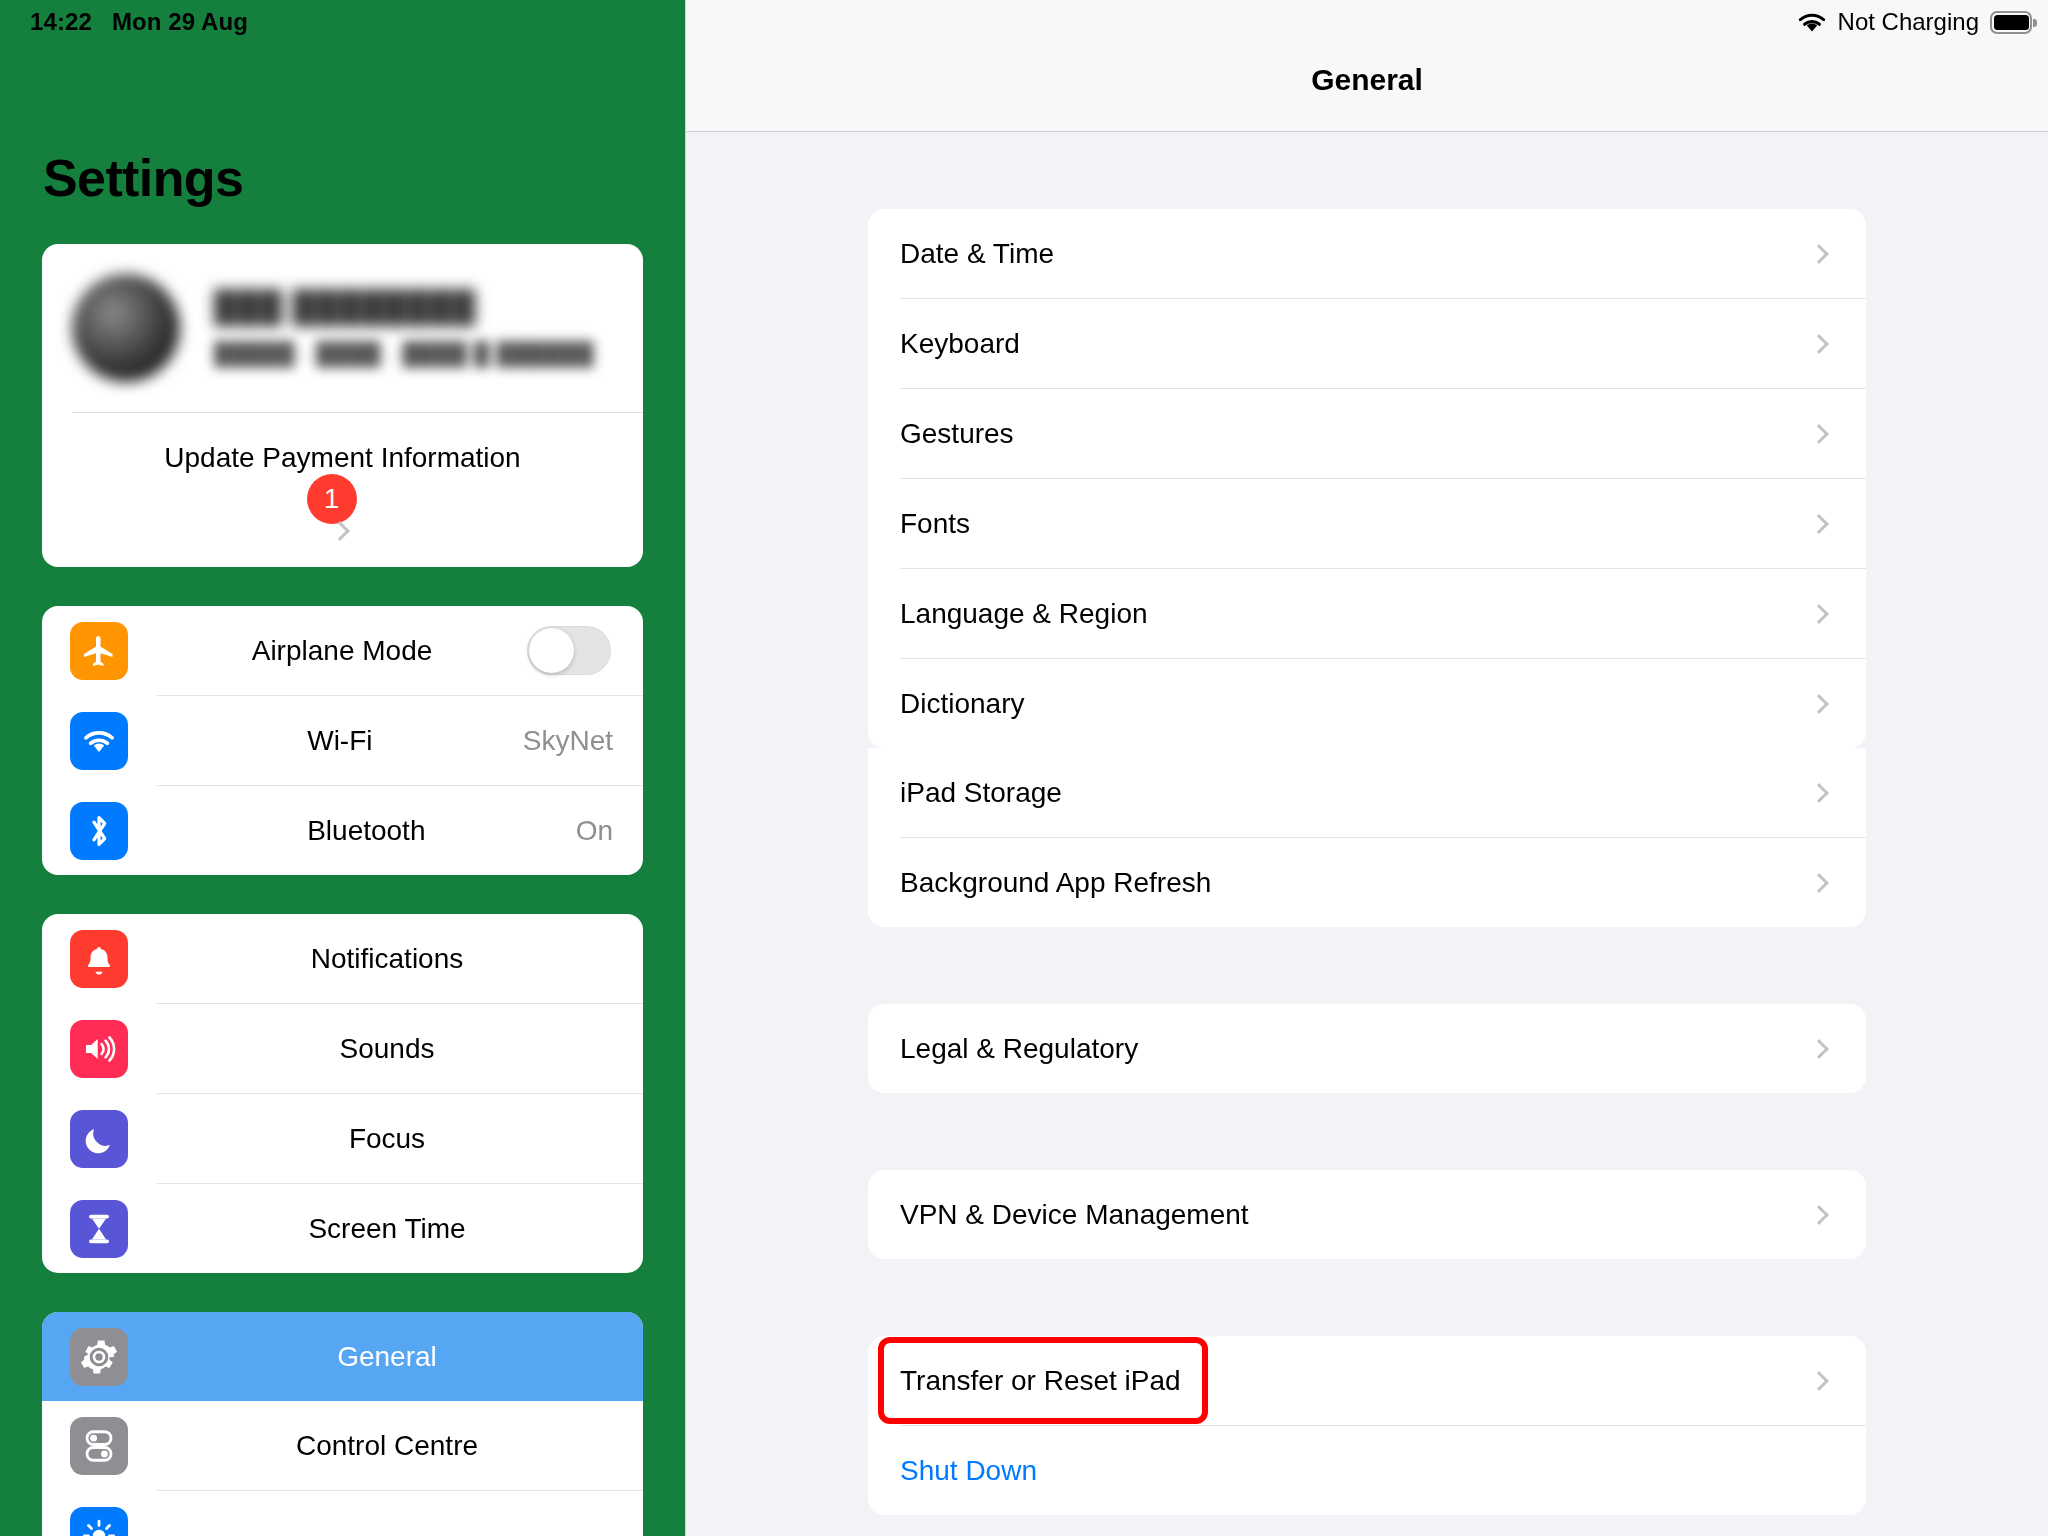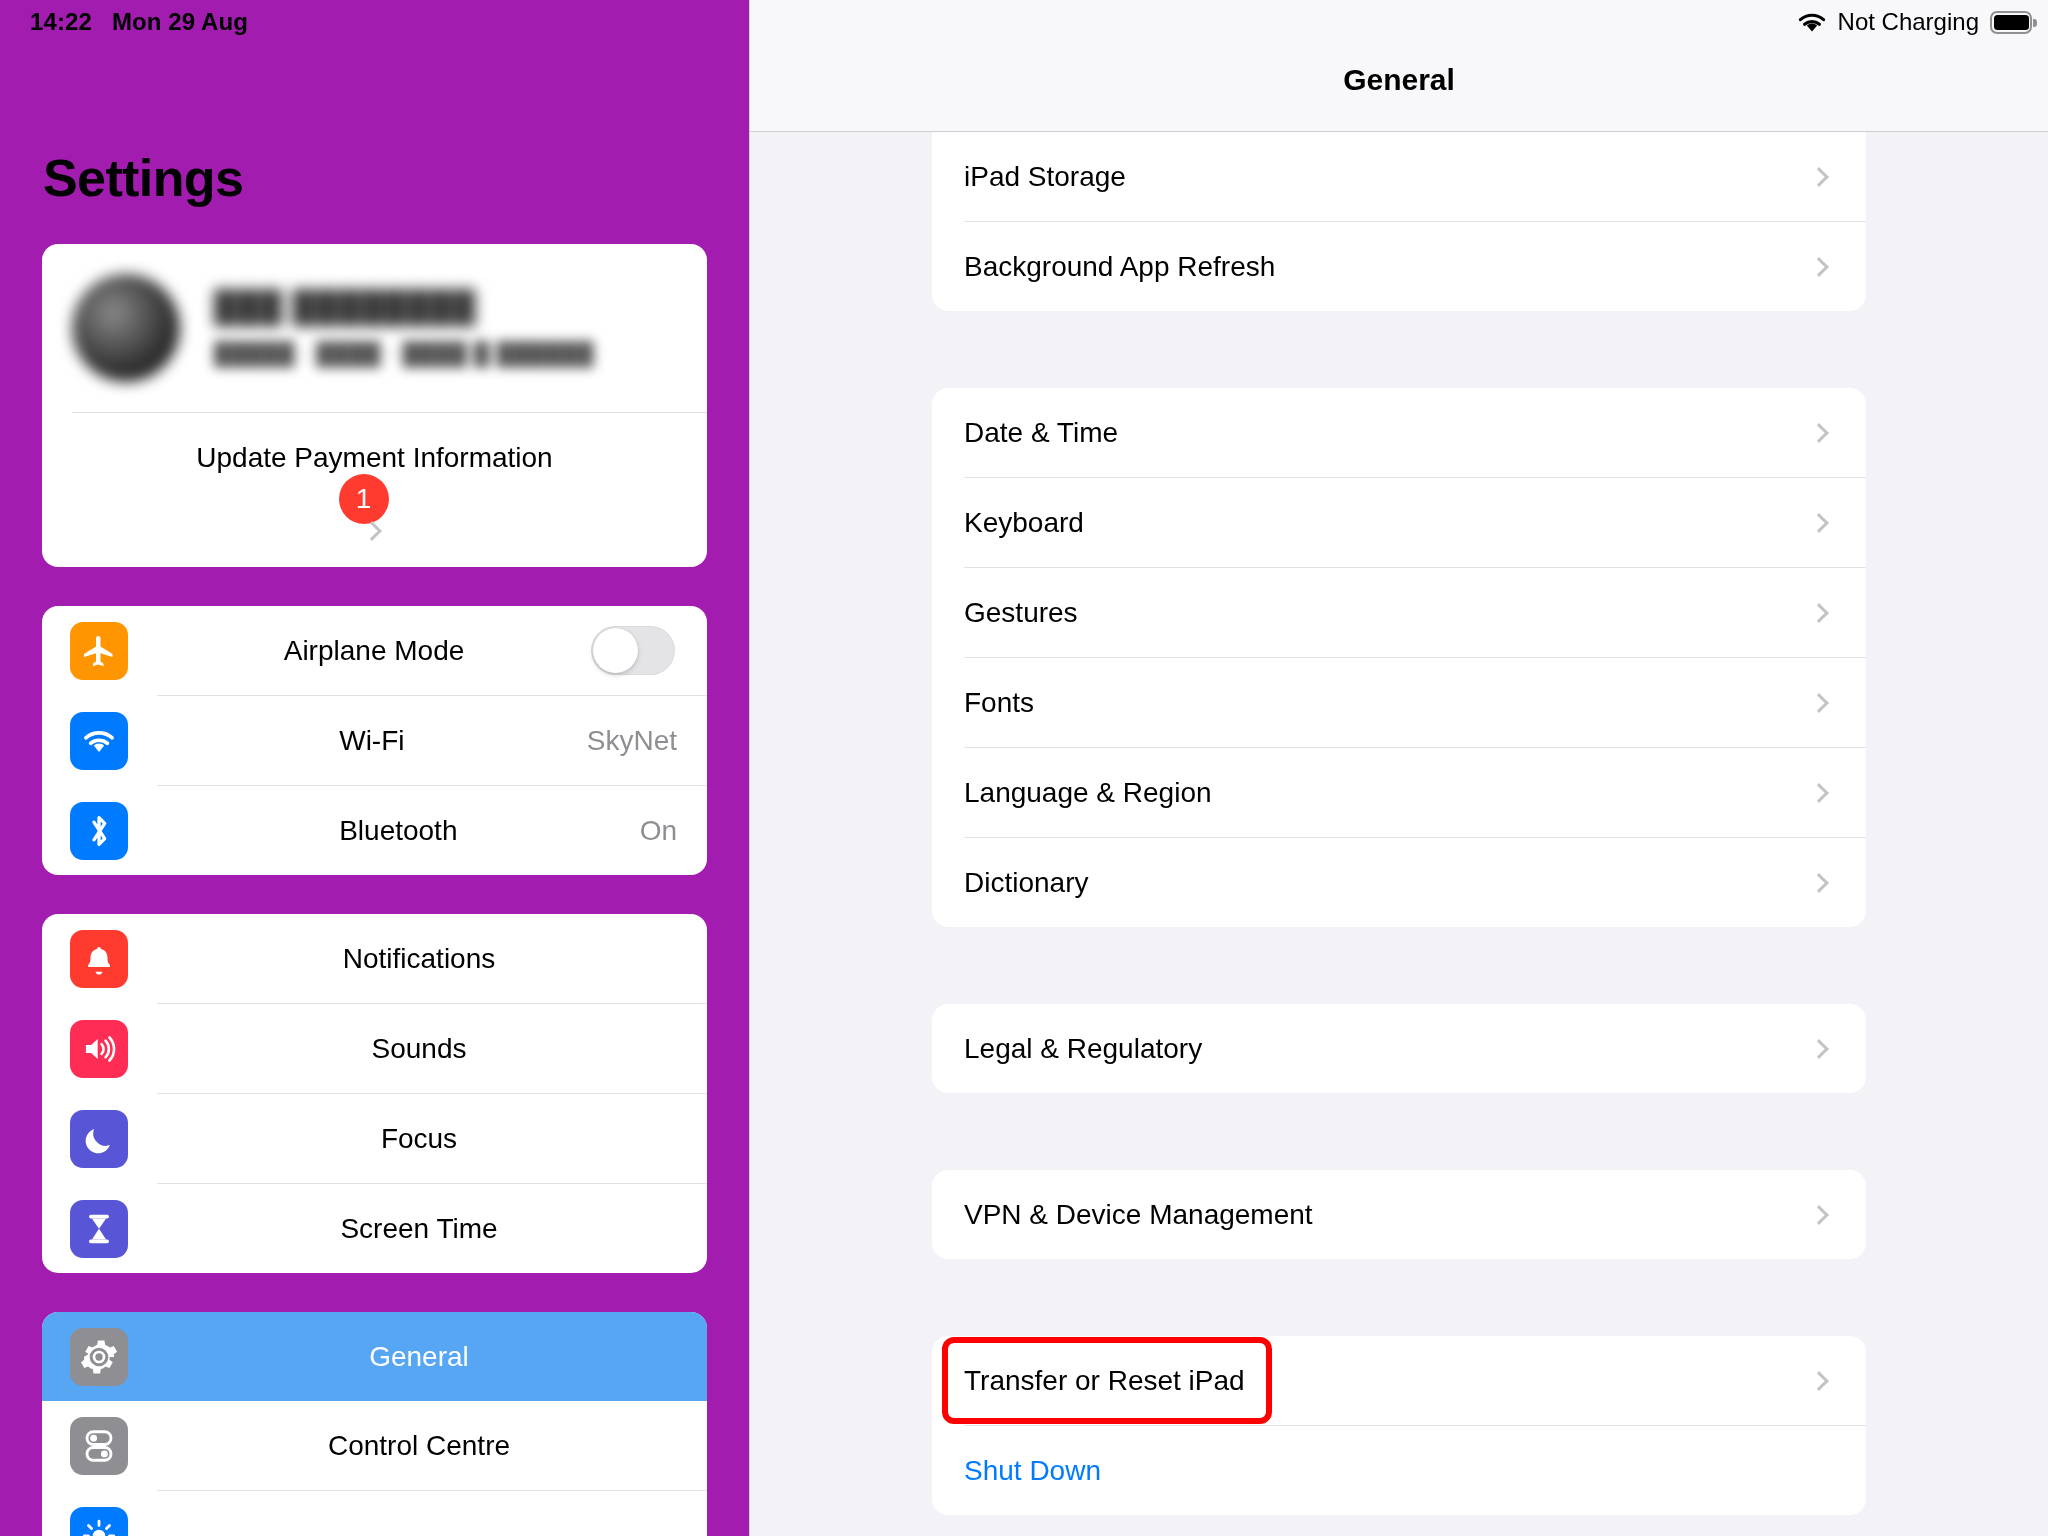--- a/index.html
+++ b/index.html
@@ -37,21 +37,21 @@
     background:#000; border-radius:3.5px;
   }
   .batt-cap {
     position:absolute; right:-1px; top:8px; width:4px; height:8px;
     background:#000; opacity:.42;
     border-radius:0 3px 3px 0;
   }
 
   
   #sidebar {
-    width:750px; height:1536px; background:#a21caf;
+    width:686px; height:1536px; background:#15803d;
     padding-top:44px; position:relative; overflow:hidden;
     border-right:1px solid #d2d2d7;
   }
   #sidebar-scroll { padding:0 42px; }
 
   #settings-title {
     font-size:52px; font-weight:bold; color:#000;
     letter-spacing:-.6px; margin:104px 0 0 0; padding-left:1px;
   }
 
@@ -330,60 +330,60 @@
     </div>
   </div>
 
   <div id="detail">
     <div id="navbar">
       <span id="navbar-title">General</span>
     </div>
 
     <div id="detail-scroll">
 
+      <div class="d-group" style="margin-top:77px;">
+        <div class="d-row">
+          <span class="d-label">Date &amp; Time</span>
+          <span class="chev"></span>
+        </div>
+        <div class="d-sep"></div>
+        <div class="d-row">
+          <span class="d-label">Keyboard</span>
+          <span class="chev"></span>
+        </div>
+        <div class="d-sep"></div>
+        <div class="d-row">
+          <span class="d-label">Gestures</span>
+          <span class="chev"></span>
+        </div>
+        <div class="d-sep"></div>
+        <div class="d-row">
+          <span class="d-label">Fonts</span>
+          <span class="chev"></span>
+        </div>
+        <div class="d-sep"></div>
+        <div class="d-row">
+          <span class="d-label">Language &amp; Region</span>
+          <span class="chev"></span>
+        </div>
+        <div class="d-sep"></div>
+        <div class="d-row">
+          <span class="d-label">Dictionary</span>
+          <span class="chev"></span>
+        </div>
+      </div>
+
       <div class="d-group cut-top" style="margin-top:0;">
         <div class="d-row">
           <span class="d-label">iPad Storage</span>
           <span class="chev"></span>
         </div>
         <div class="d-sep"></div>
         <div class="d-row">
           <span class="d-label">Background App Refresh</span>
-          <span class="chev"></span>
-        </div>
-      </div>
-
-      <div class="d-group" style="margin-top:77px;">
-        <div class="d-row">
-          <span class="d-label">Date &amp; Time</span>
-          <span class="chev"></span>
-        </div>
-        <div class="d-sep"></div>
-        <div class="d-row">
-          <span class="d-label">Keyboard</span>
-          <span class="chev"></span>
-        </div>
-        <div class="d-sep"></div>
-        <div class="d-row">
-          <span class="d-label">Gestures</span>
-          <span class="chev"></span>
-        </div>
-        <div class="d-sep"></div>
-        <div class="d-row">
-          <span class="d-label">Fonts</span>
-          <span class="chev"></span>
-        </div>
-        <div class="d-sep"></div>
-        <div class="d-row">
-          <span class="d-label">Language &amp; Region</span>
-          <span class="chev"></span>
-        </div>
-        <div class="d-sep"></div>
-        <div class="d-row">
-          <span class="d-label">Dictionary</span>
           <span class="chev"></span>
         </div>
       </div>
 
       <div class="d-group" style="margin-top:77px;">
         <div class="d-row">
           <span class="d-label">Legal &amp; Regulatory</span>
           <span class="chev"></span>
         </div>
       </div>

